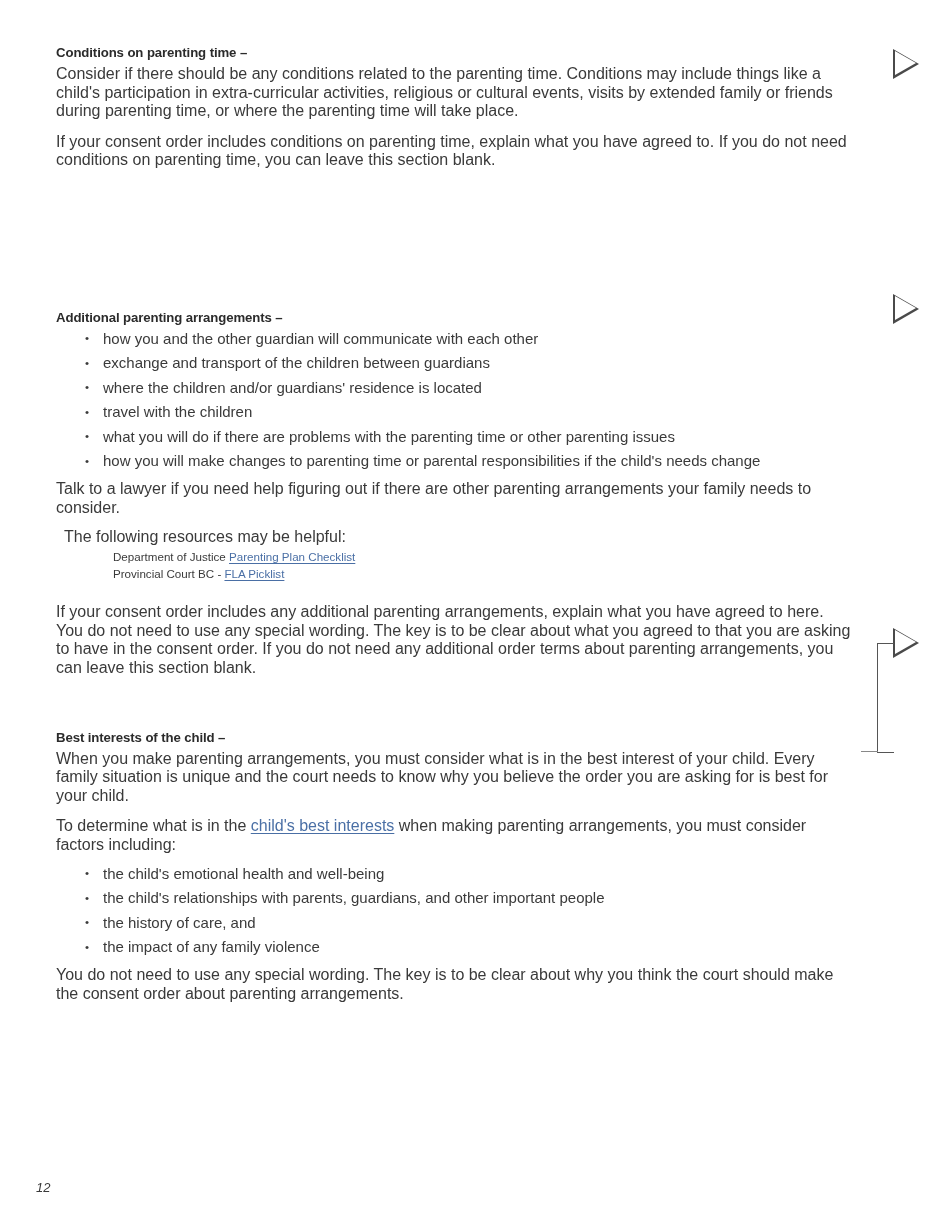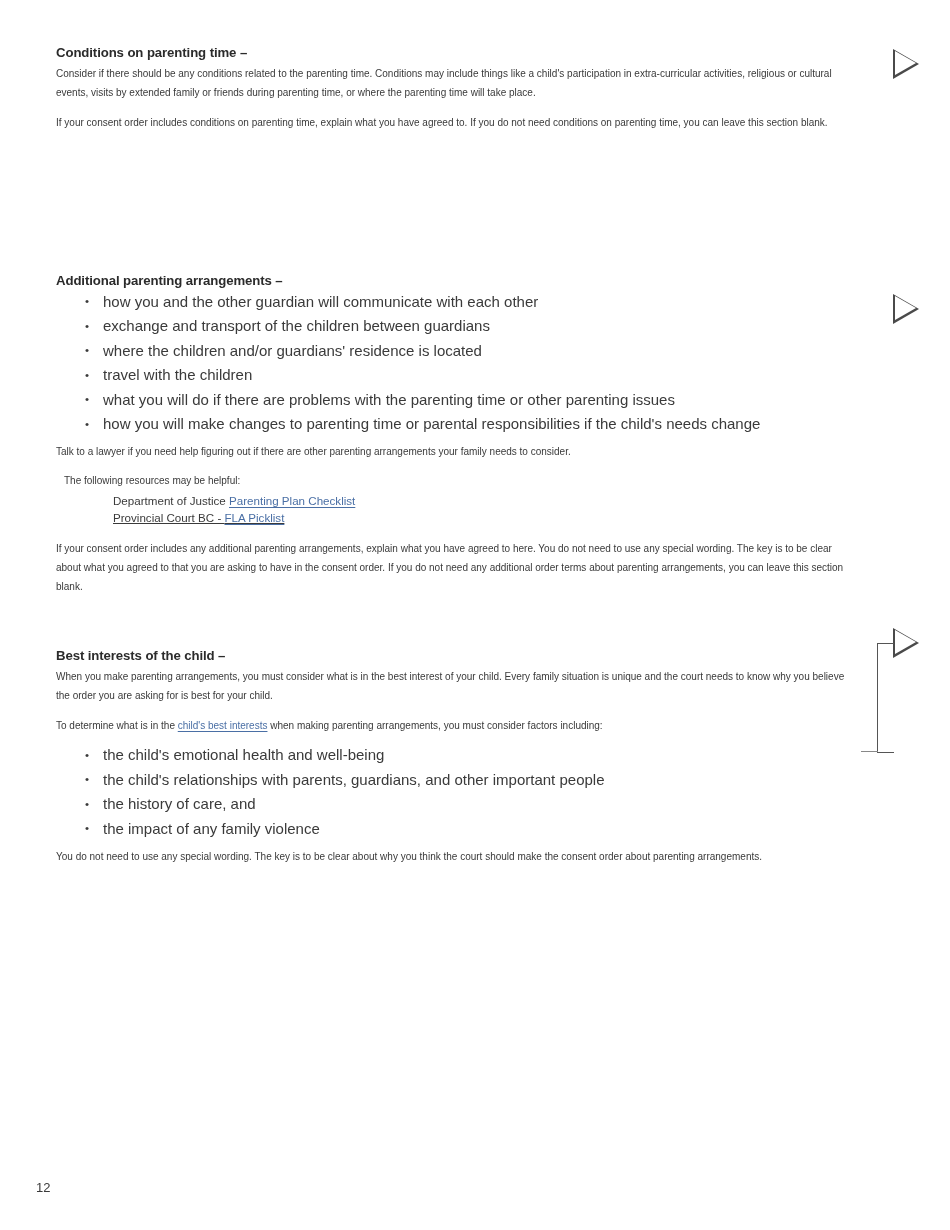--- a/index.html
+++ b/index.html
@@ -26,21 +26,21 @@
     width: 800px;
   }
   h2.section-heading {
     font-size: 13.2px;
     font-weight: bold;
     color: #2b2b2b;
     margin: 0 0 5px 0;
     letter-spacing: -0.1px;
   }
   p.body-text {
-    font-size: 10px;
+    font-size: 16px;
     line-height: 18.6px;
     margin: 0 0 12px 0;
     color: #3a3a3a;
     max-width: 795px;
   }
   p.body-text.tight {
     margin-bottom: 10px;
   }
   ul.bullets {
     list-style: none;
@@ -103,20 +103,21 @@
   .change-bar-foot {
     position: absolute;
     border-top: 1.5px solid #888;
   }
   .page-number {
     position: absolute;
     left: 36px;
     top: 1180px;
     font-size: 13px;
     color: #3a3a3a;
+    font-style: italic;
   }
 </style>
 </head>
 <body>
 
 <div class="page">
 
   <div class="content">
 
     <section>
@@ -138,21 +139,21 @@
         <li>how you will make changes to parenting time or parental responsibilities if the child's needs change</li>
       </ul>
 
       <p class="body-text tight">Talk to a lawyer if you need help figuring out if there are other parenting arrangements your family needs to consider.</p>
 
       <p class="body-text" style="margin-bottom:2px;margin-left:8px;">The following resources may be helpful:</p>
 
       <div class="resource-line">
         <span>Department of Justice </span><a class="doclink" href="#">Parenting Plan Checklist</a>
       </div>
-      <div class="resource-line" style="margin-bottom:14px;text-decoration:underline;">
+      <div class="resource-line" style="margin-bottom:21px;">
         <span>Provincial Court BC - </span><a class="doclink" href="#">FLA Picklist</a>
       </div>
 
       <p class="body-text">If your consent order includes any additional parenting arrangements, explain what you have agreed to here. You do not need to use any special wording. The key is to be clear about what you agreed to that you are asking to have in the consent order. If you do not need any additional order terms about parenting arrangements, you can leave this section blank.</p>
 
       <div class="spacer-blank-2"></div>
     </section>
 
     <section>
       <h2 class="section-heading">Best interests of the child –</h2>

